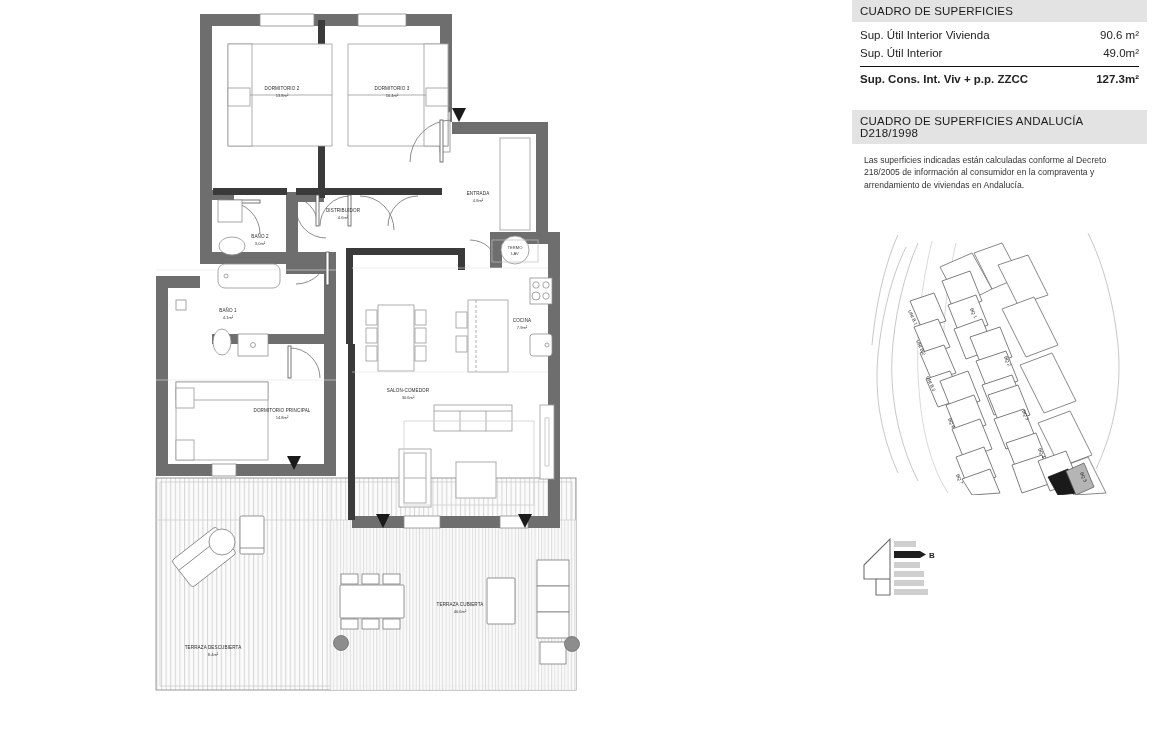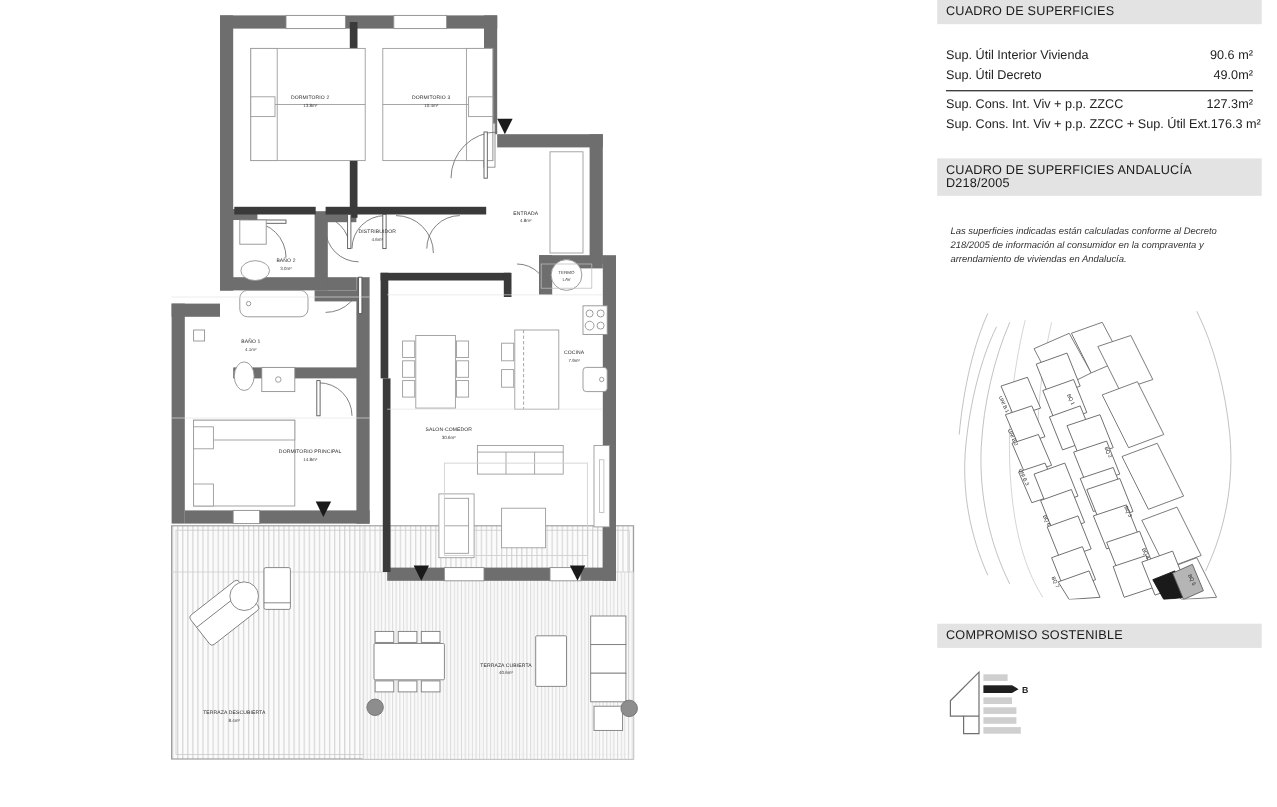--- a/index.html
+++ b/index.html
@@ -18,31 +18,31 @@
     position: absolute; left: 852px; top: 0px; width: 295px; height: 734px;
   }
   .section-header {
     background: #e3e3e3;
     color: #1a1a1a;
     font-size: 11.5px;
     letter-spacing: .2px;
     padding: 5px 8px 5px 8px;
     font-weight: 400;
   }
-  .table-rows { padding: 20px 2px 0 2px; }
+  .table-rows { padding: 4px 2px 0 2px; }
   .srow {
     display: flex; justify-content: space-between; align-items: baseline;
     font-size: 11.5px; color: #222; padding: 3px 6px 3px 6px;
   }
   .srow .lbl { white-space: nowrap; }
   .srow .val { white-space: nowrap; text-align: center; }
-  .srow.bold { font-weight: normal; }
+  .srow.bold { font-weight: bold; }
   .rule { height: 1px; background: #111; margin: 4px 6px 3px 6px; }
   .note {
-    font-size: 8.6px; font-style: italic; color: #333;
+    font-size: 8.6px; color: #333;
     line-height: 1.45; padding: 6px 8px 0 10px;
   }
   .gap-sm { height: 14px; }
   .gap-md { height: 22px; }
 
   
   #loc-map { position: relative; width: 295px; height: 290px; }
   #loc-map svg { display:block; }
 
   
@@ -345,37 +345,33 @@
 
   <div id="info-panel">
 
     <div class="section-header">CUADRO DE SUPERFICIES</div>
     <div class="table-rows">
       <div class="srow">
         <span class="lbl">Sup. Útil Interior Vivienda</span>
         <span class="val">90.6 m²</span>
       </div>
       <div class="srow">
-        <span class="lbl">Sup. Útil Decreto</span>
+        <span class="lbl">Sup. Útil Interior</span>
         <span class="val">49.0m²</span>
       </div>
       <div class="rule"></div>
       <div class="srow bold">
         <span class="lbl">Sup. Cons. Int. Viv + p.p. ZZCC</span>
         <span class="val">127.3m²</span>
       </div>
-      <div class="srow bold">
-        <span class="lbl">Sup. Cons. Int. Viv + p.p. ZZCC + Sup. Útil Ext.</span>
-        <span class="val">176.3 m²</span>
-      </div>
     </div>
 
     <div class="gap-md"></div>
 
-    <div class="section-header">CUADRO DE SUPERFICIES ANDALUCÍA D218/2005</div>
+    <div class="section-header">CUADRO DE SUPERFICIES ANDALUCÍA D218/1998</div>
     <div class="table-rows">
       <div class="note">Las superficies indicadas están calculadas conforme al Decreto 218/2005 de información al consumidor en la compraventa y arrendamiento de viviendas en Andalucía.</div>
     </div>
 
     <div class="gap-sm"></div>
 
 
     <div id="loc-map">
       <svg width="295" height="290" viewBox="0 0 295 290" xmlns="http://www.w3.org/2000/svg">
 
@@ -457,21 +453,20 @@
           <text transform="translate(56,106) rotate(65)">UNI B.1</text>
           <text transform="translate(64,136) rotate(65)">UNI B.2</text>
           <text transform="translate(74,172) rotate(65)">UNI B.3</text>
         </g>
       </svg>
     </div>
 
 
     <div class="gap-md"></div>
 
-    <div class="section-header">COMPROMISO SOSTENIBLE</div>
     <div class="energy-wrap">
       <svg width="295" height="80" viewBox="0 0 295 80" xmlns="http://www.w3.org/2000/svg">
         <g fill="none" stroke="#6f6f6f" stroke-width="1.1">
           <path d="M12 38 L38 12 L38 68 L24 68 L24 52 L12 52 Z"></path>
           <path d="M24 52 L38 52"></path>
         </g>
         <g>
           <rect x="42" y="14" width="22" height="6" fill="#cfcfcf"></rect>
           <rect x="42" y="24" width="26" height="7" fill="#1f1f1f"></rect>
           <polygon points="68,24 74,27.5 68,31" fill="#1f1f1f"></polygon>

